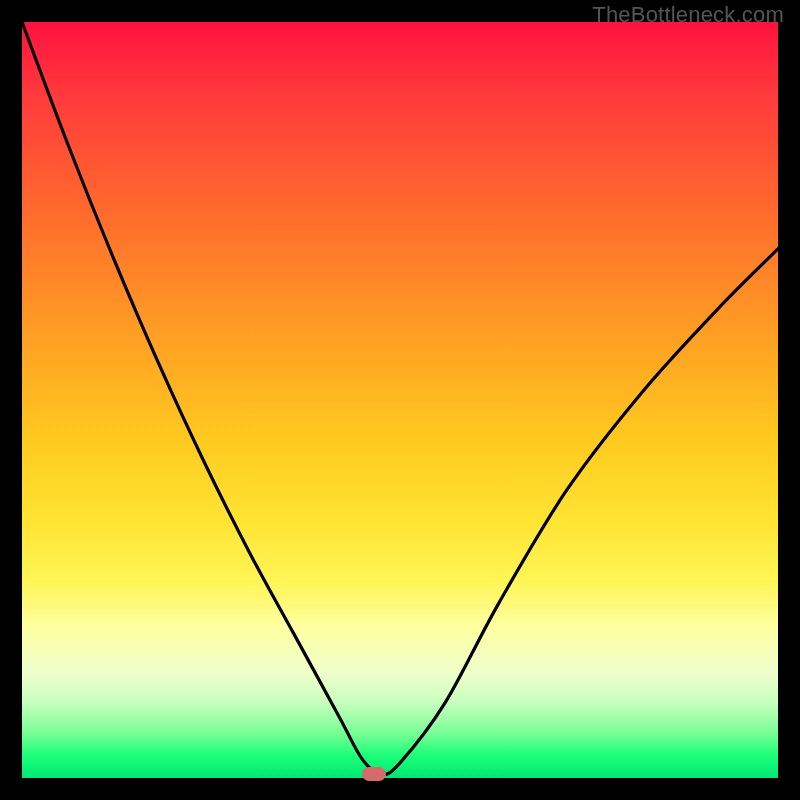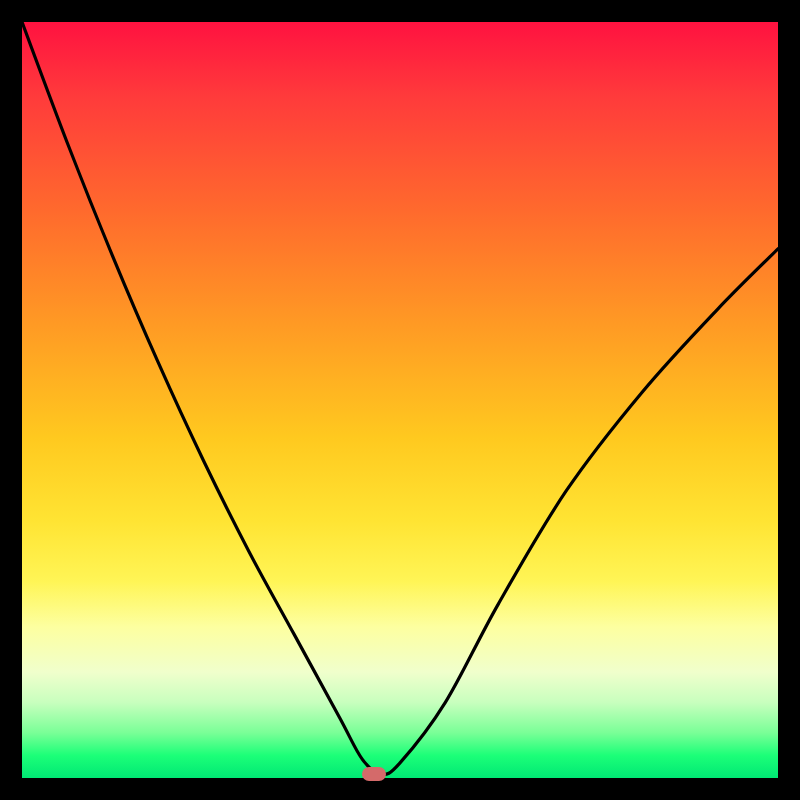--- a/index.html
+++ b/index.html
@@ -70,13 +70,14 @@
 
 <div class="frame">
   <div class="plot-bg"></div>
 
   <svg class="curve" viewBox="0 0 756 756">
     <path id="curve-path" d="M 0,0 C 7.56,20.160000000000007 30.240000000000002,81.90000000000003 45.36,120.96000000000004 C 60.48,160.02000000000004 75.6,197.82000000000002 90.72,234.36 C 105.84,270.9 120.95999999999998,306.18 136.07999999999998,340.2 C 151.2,374.21999999999997 166.32,406.98 181.44,438.48 C 196.56,469.98 211.67999999999998,500.22 226.79999999999998,529.2 C 241.92,558.1800000000001 257.03999999999996,584.64 272.15999999999997,612.36 C 287.28,640.08 306.17999999999995,674.73 317.52,695.52 C 328.86,716.31 333.27,727.65 340.2,737.1 C 347.13,746.5500000000001 352.79999999999995,751.59 359.09999999999997,752.22 C 365.4,752.85 367.28999999999996,752.85 378,740.88 C 388.71000000000004,728.91 406.98,706.86 423.36,680.4 C 439.74,653.9399999999999 456.12000000000006,617.4 476.28000000000003,582.12 C 496.44,546.84 520.38,504 544.3199999999999,468.71999999999997 C 568.2599999999999,433.43999999999994 594.7199999999999,400.68 619.92,370.44 C 645.12,340.2 672.8399999999999,311.22 695.52,287.28000000000003 C 718.2,263.34000000000003 745.92,236.88000000000005 756,226.80000000000007" fill="none" stroke="#000" stroke-width="3.2" stroke-linecap="round" stroke-linejoin="round"></path>
   </svg>
 
   <div id="marker" class="marker" style="left: 361.54px; top: 767.22px; background: rgb(212, 106, 106);"></div>
 
+  <div class="watermark">TheBottleneck.com</div>
 </div>
 
 </body></html>

